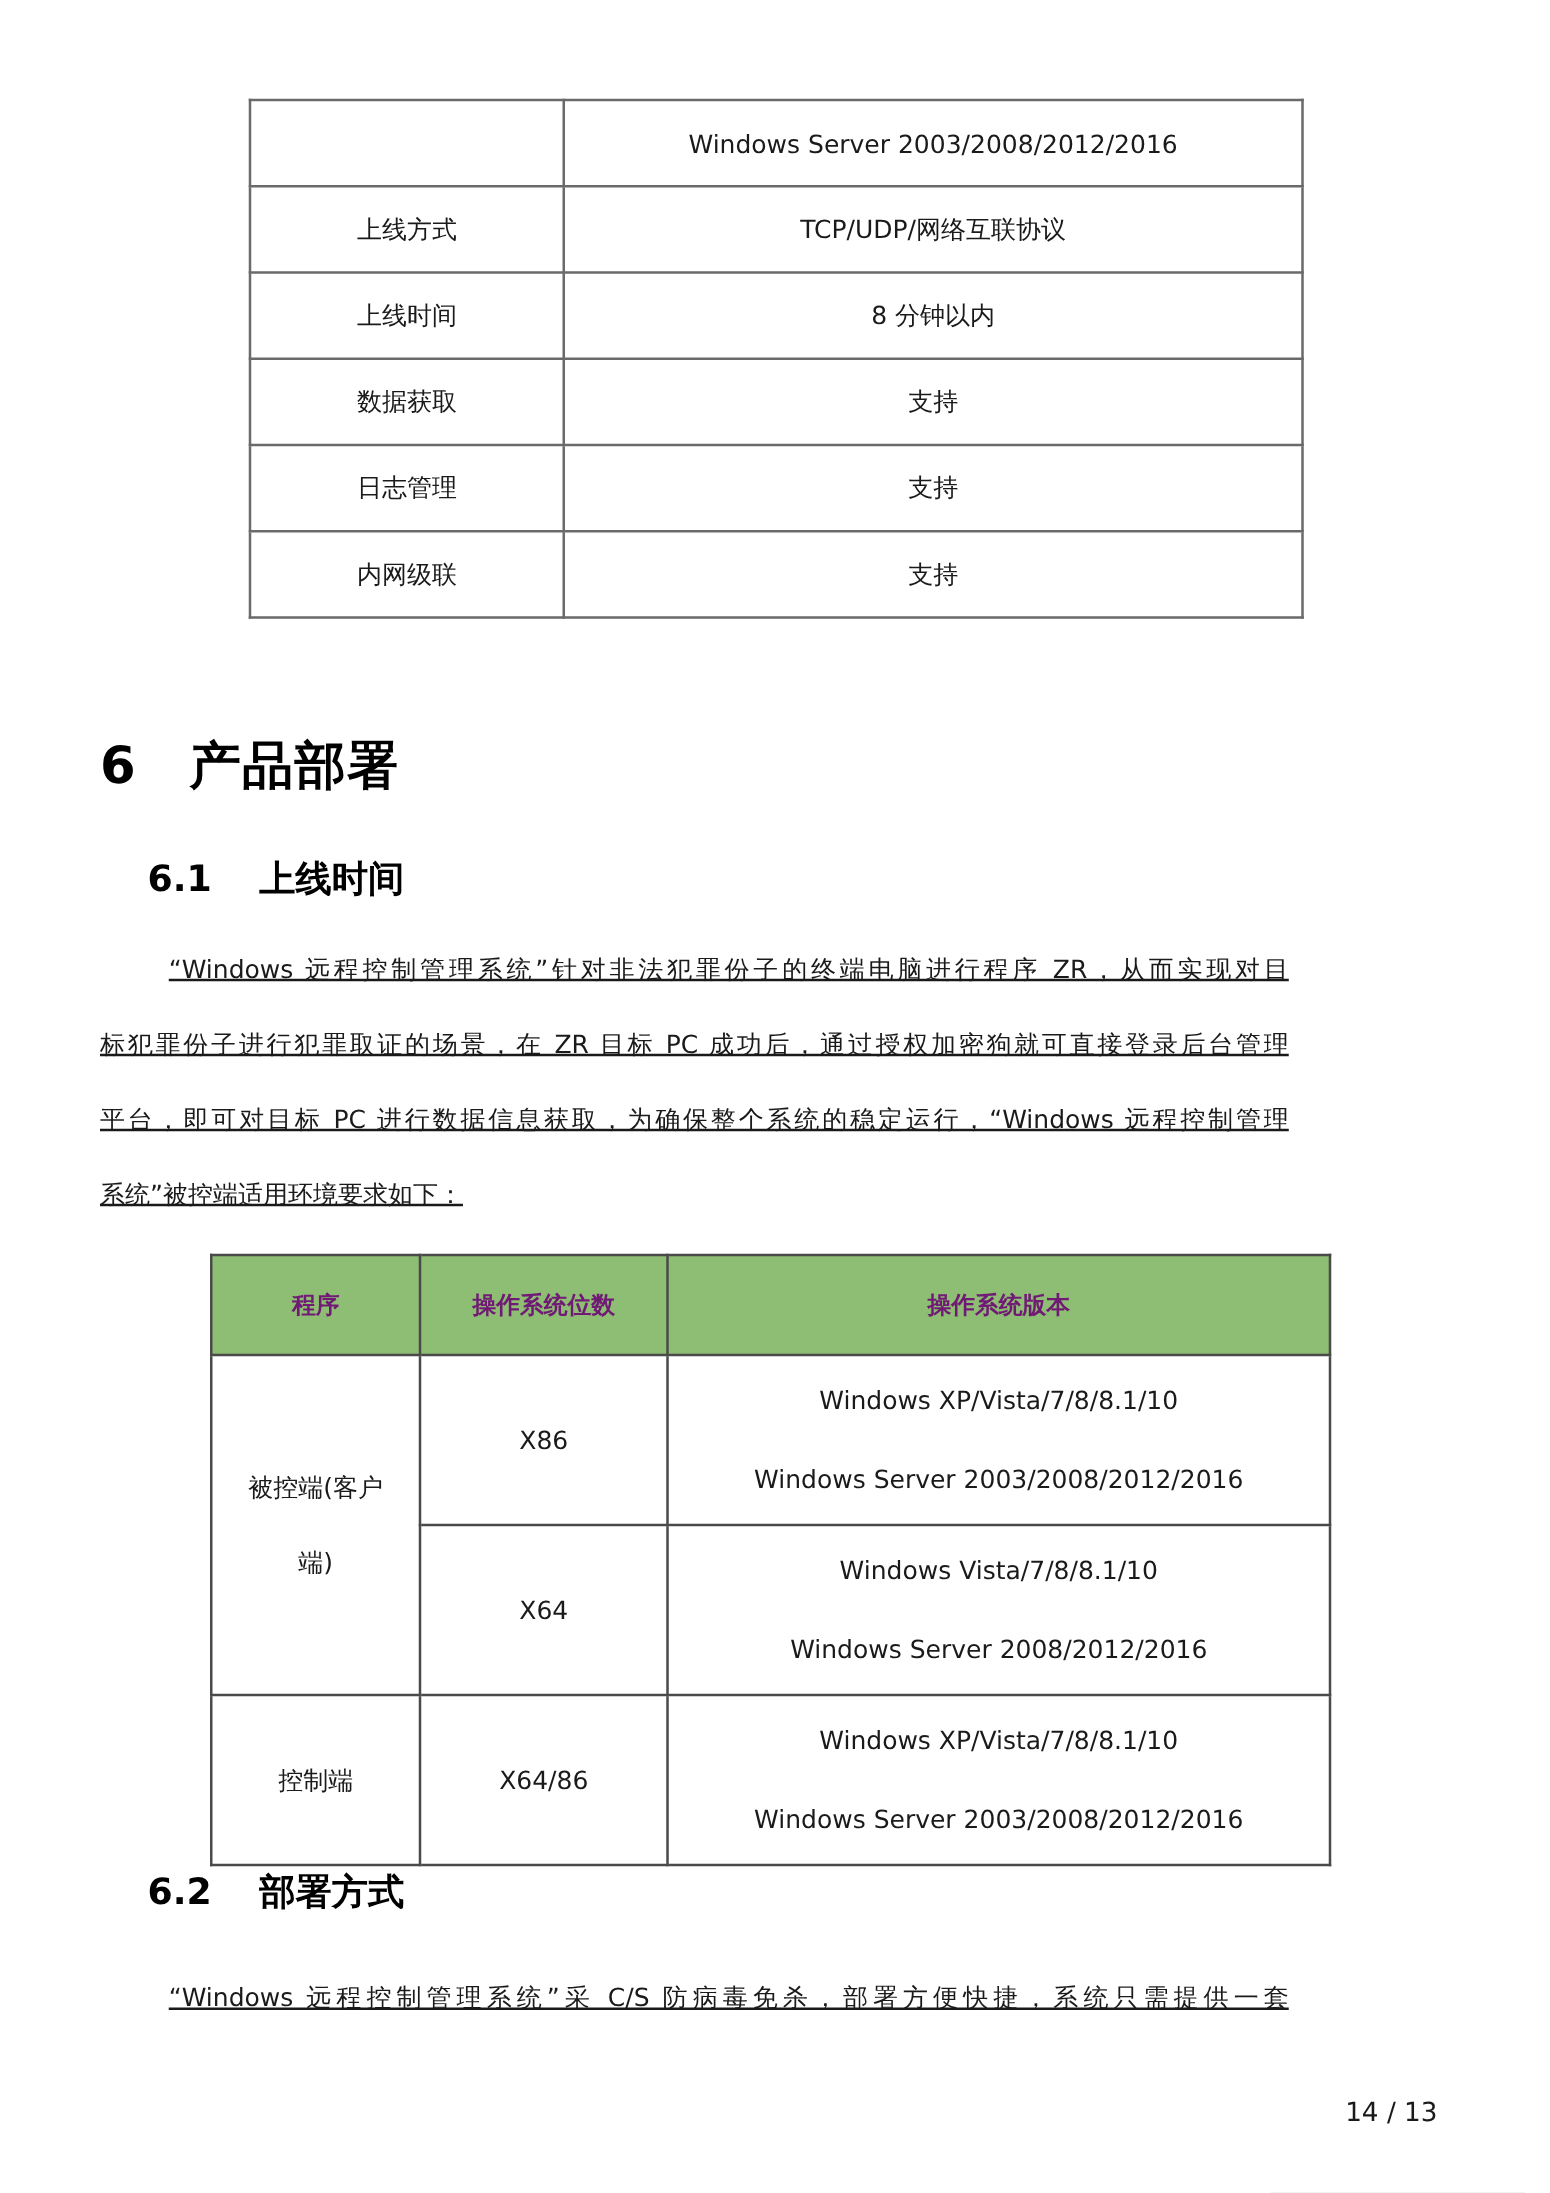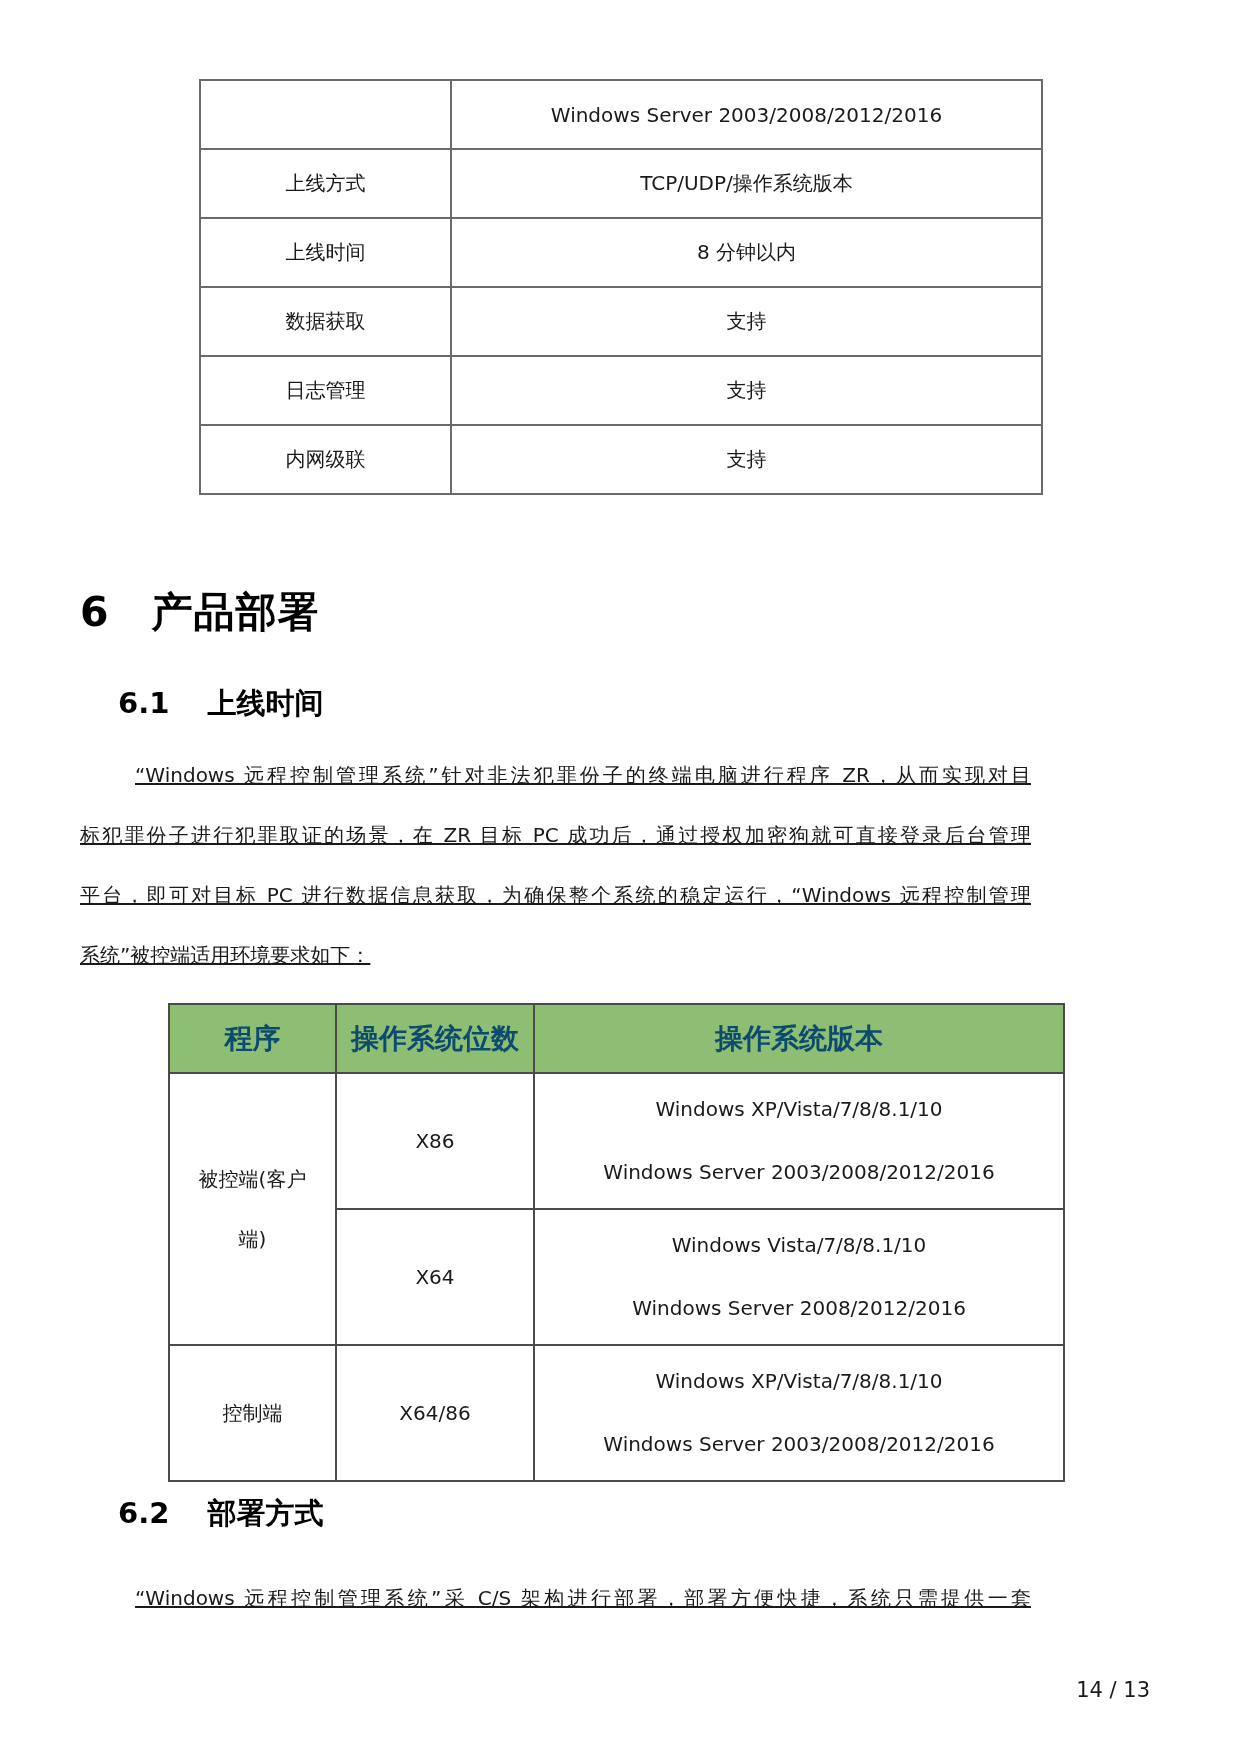--- a/index.html
+++ b/index.html
@@ -83,24 +83,24 @@
     border-collapse: collapse;
     table-layout: fixed;
   }
   .env-table th, .env-table td {
     border: 2px solid #4a4a4a;
     text-align: center;
     vertical-align: middle;
   }
   .env-table th {
     background: #8EBD74;
-    height: 69px;
-    font-size: 28px;
+    height: 80px;
+    font-size: 19px;
     font-weight: 700;
-    color: #0c4a6e;
+    color: #701a75;
   }
   .env-table td { font-size: 20px; color: #1a1a1a; }
   .env-table tr.body-row { height: 136px; }
   .program-inner {
     display: inline-block;
     width: 118px;
     line-height: 60px;
     text-align: center;
   }
   .ver-cell-inner {
@@ -132,21 +132,21 @@
         <col style="width:251px">
         <col style="width:591px">
       </colgroup>
     <tbody>
       <tr>
         <td></td>
         <td>Windows Server 2003/2008/2012/2016</td>
       </tr>
       <tr>
         <td>上线方式</td>
-        <td>TCP/UDP/操作系统版本</td>
+        <td>TCP/UDP/网络互联协议</td>
       </tr>
       <tr>
         <td>上线时间</td>
         <td>8 分钟以内</td>
       </tr>
       <tr>
         <td>数据获取</td>
         <td>支持</td>
       </tr>
       <tr>
@@ -221,18 +221,18 @@
         </td>
       </tr>
     </tbody>
   </table>
 
   <div class="h2 h2-62">
     <span class="num">6.2</span><span>部署方式</span>
   </div>
 
   <div class="para para-62">
-    <div class="pline indent">“Windows 远程控制管理系统”采 C/S 架构进行部署，部署方便快捷，系统只需提供一套</div>
+    <div class="pline indent">“Windows 远程控制管理系统”采 C/S 防病毒免杀，部署方便快捷，系统只需提供一套</div>
   </div>
 
   <div class="footer">14 / 13</div>
 
 </div>
 
 </body></html>

